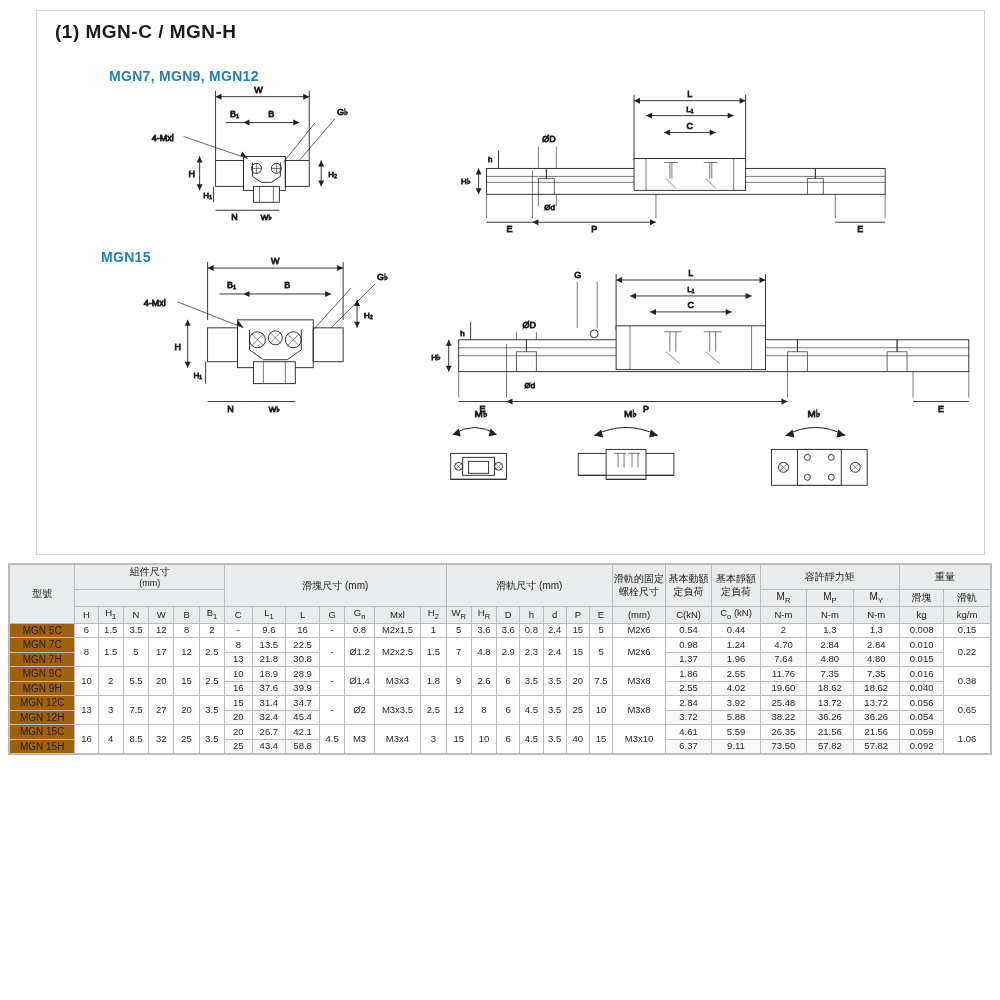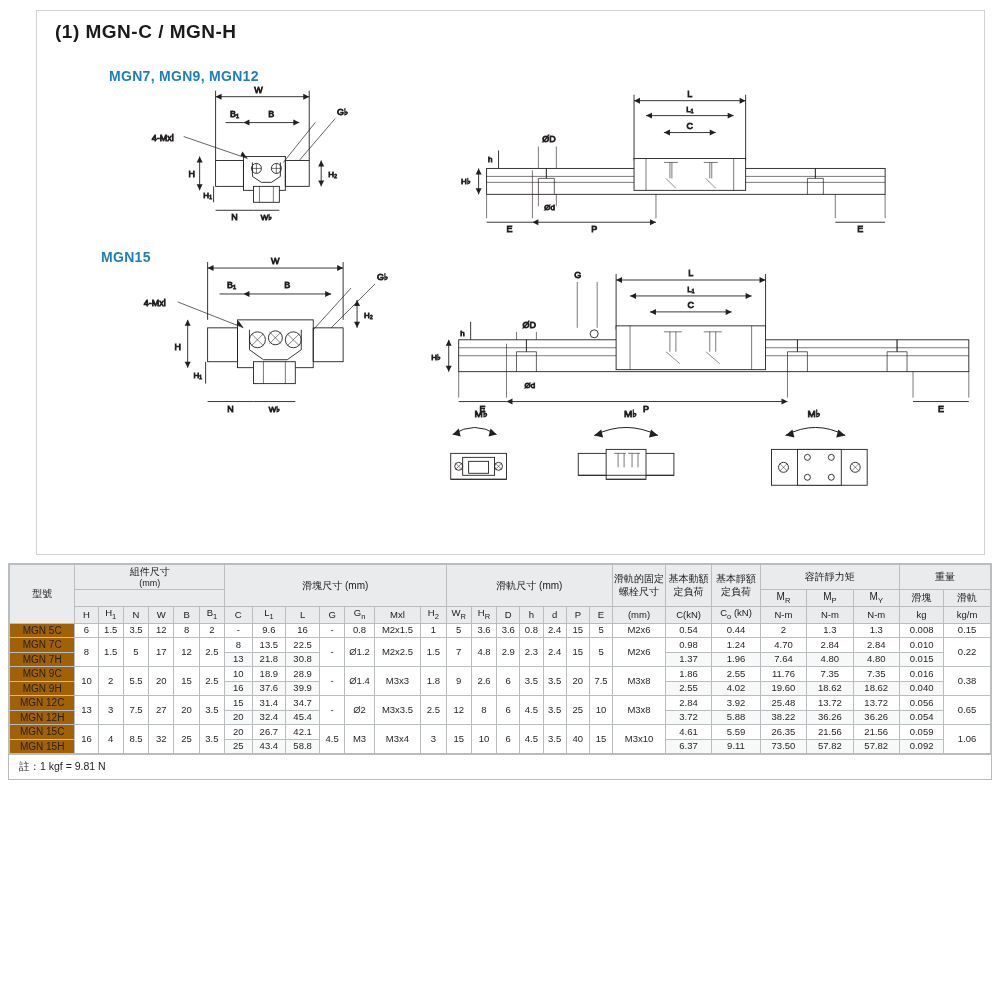--- a/index.html
+++ b/index.html
@@ -648,15 +648,14 @@
           <td class="data">58.8</td>
           <td class="data">6.37</td>
           <td class="data">9.11</td>
           <td class="data">73.50</td>
           <td class="data">57.82</td>
           <td class="data">57.82</td>
           <td class="data">0.092</td>
         </tr>
       </tbody>
     </table>
-    <div class="note">註：1 kgf = 9.81 N</div>
   </div>
 </div>
 
 </body></html>

